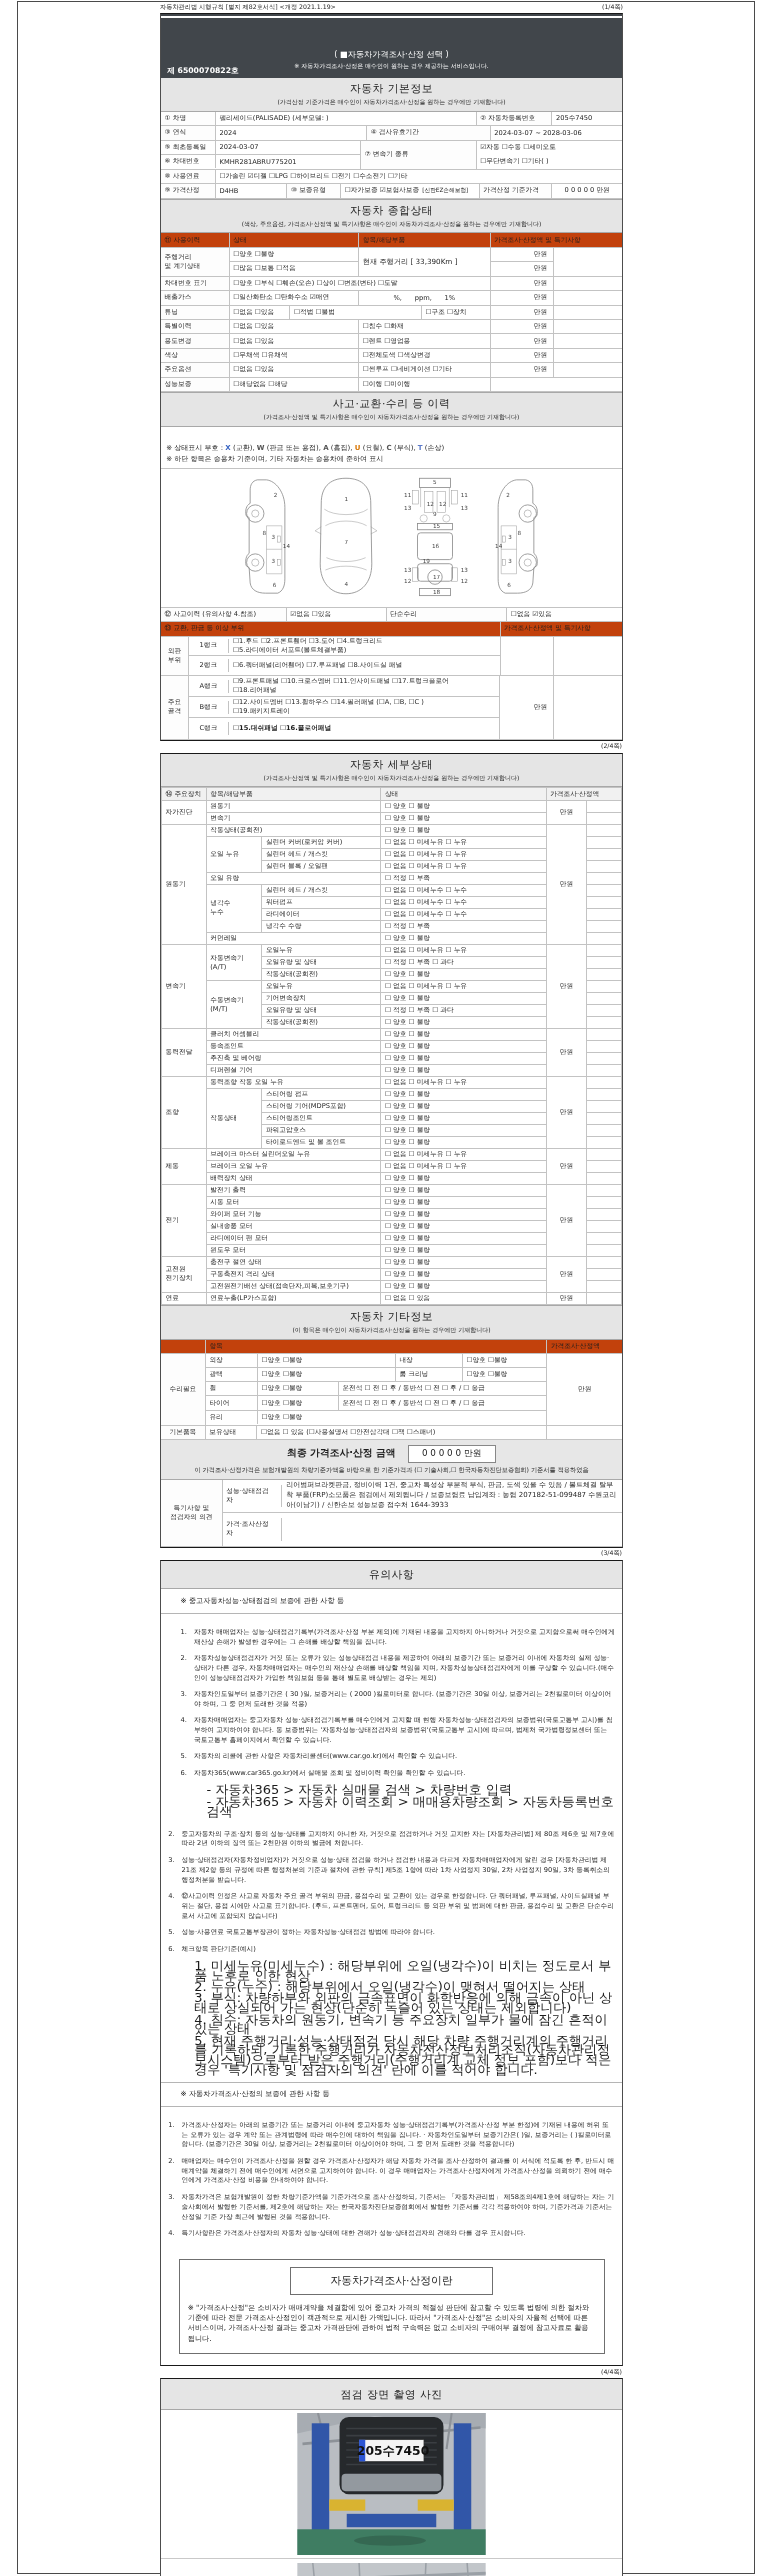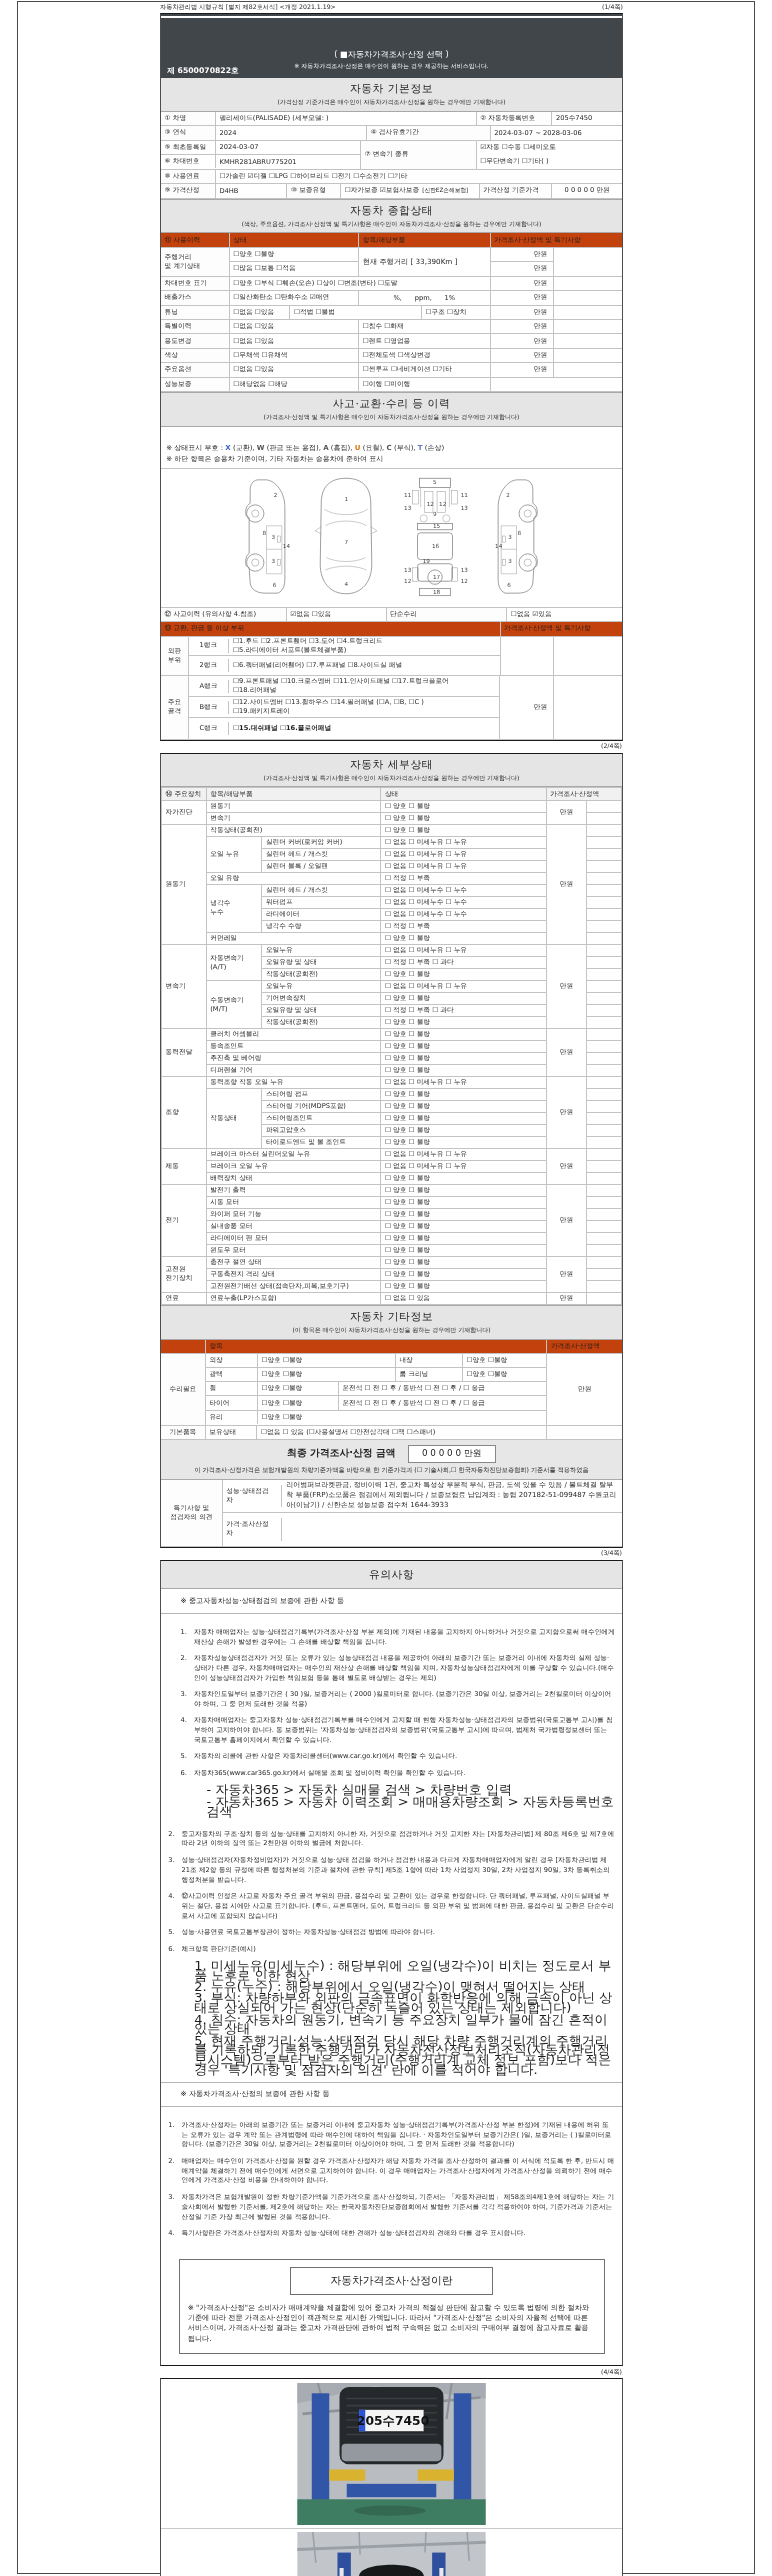--- a/index.html
+++ b/index.html
@@ -796,20 +796,23 @@
 
     <div class="pbox">
       <div class="pbox-t">자동차가격조사·산정이란</div>
       <div class="pbox-x">※ "가격조사·산정"은 소비자가 매매계약을 체결함에 있어 중고차 가격의 적절성 판단에 참고할 수 있도록 법령에 의한 절차와 기준에 따라 전문 가격조사·산정인이 객관적으로 제시한 가액입니다. 따라서 "가격조사·산정"은 소비자의 자율적 선택에 따른 서비스이며, 가격조사·산정 결과는 중고차 가격판단에 관하여 법적 구속력은 없고 소비자의 구매여부 결정에 참고자료로 활용됩니다.</div>
     </div>
   </div>
 
   <div class="pagemark">(4/4쪽)</div>
 
   <div class="block">
+    <div class="sec">
+      <div class="sec-t" style="padding:4.1px 0;">점검 장면 촬영 사진</div>
+    </div>
 
     <div class="photocell">
       <svg width="189" height="142" viewBox="0 0 366 276">
         <rect width="366" height="276" fill="#b9bdc2"></rect>
         <path d="M0,40 L150,6 L366,30 L366,0 L0,0 Z" fill="#a7acb2"></path>
         <path d="M10,60 L356,28" stroke="#8d9298" stroke-width="5" fill="none"></path>
         <path d="M40,0 L60,80 M300,0 L290,70" stroke="#8d9298" stroke-width="4"></path>
         <rect x="28" y="20" width="34" height="236" fill="#3156a8"></rect>
         <rect x="304" y="20" width="34" height="236" fill="#3156a8"></rect>
         <rect x="82" y="8" width="202" height="150" rx="18" fill="#26292c"></rect>

